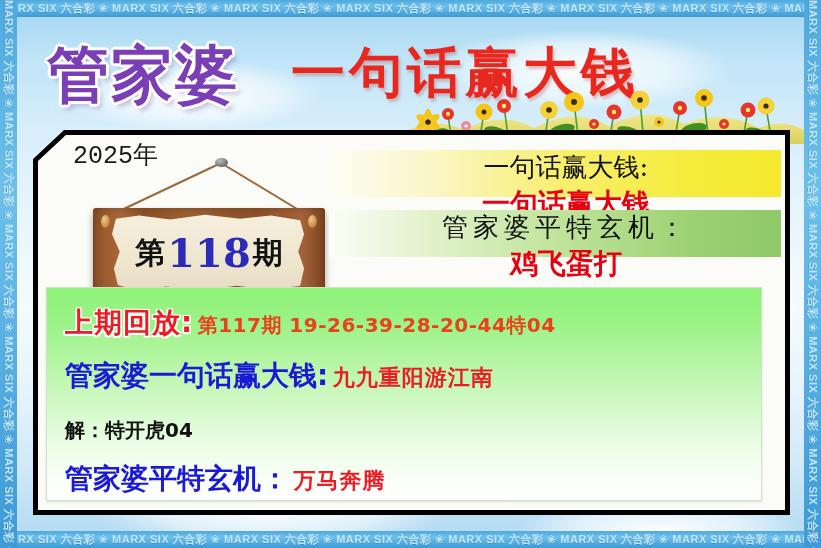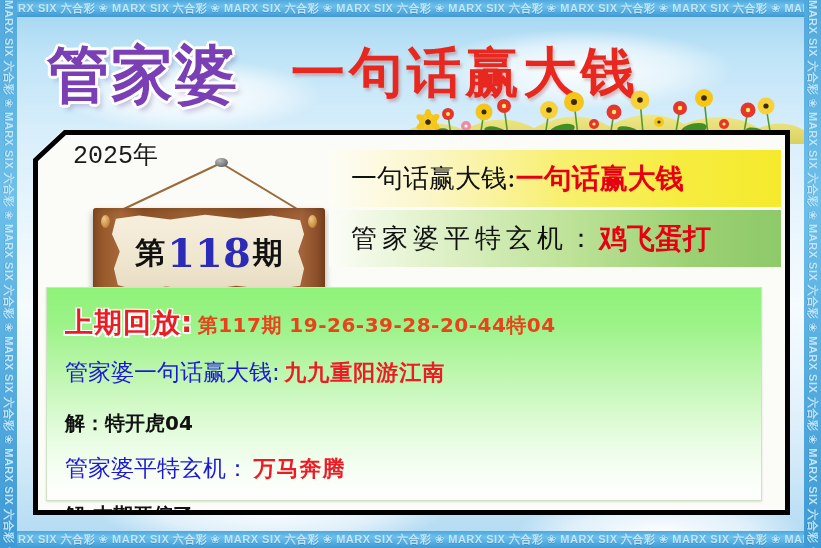--- a/index.html
+++ b/index.html
@@ -154,25 +154,25 @@
   }
   #sign-issue-number {
     color: #2b2bb8; font-size: 40px;
     font-family: "DejaVu Serif", "Liberation Serif", serif;
     padding: 0 2px; position: relative; top: -1px;
   }
 
   
   .banner {
     position: absolute; right: 4px;
-    height: 57px; display: flex; align-items: center;
+    height: 47px; display: flex; align-items: center;
     padding-left: 22px;
     font-size: 26px;
     font-family: "DejaVu Serif", "Liberation Serif", serif;
-    color: #111; white-space: nowrap;
+    color: #111; white-space: nowrap; flex-direction: column;
   }
   #banner-yellow {
     left: 296px; top: 20px;
     background: linear-gradient(to right, #fdfdf6 0%, #fbf6c9 22%, #f8ef6e 52%, #f6ec3f 78%, #f5ea2c 100%);
   }
   #banner-green {
     left: 296px; top: 80px;
     background: linear-gradient(to right, #fbfdf8 0%, #e4f3cf 20%, #bfe39a 52%, #9cd173 80%, #8ec96a 100%);
     letter-spacing: 5px;
   }
@@ -199,21 +199,21 @@
     letter-spacing: 1px;
     text-shadow: -1.5px -1.5px 0 #fff, 1.5px -1.5px 0 #fff, -1.5px 1.5px 0 #fff, 1.5px 1.5px 0 #fff;
   }
   .val-recap {
     font-size: 20px; font-weight: bold; color: #e8431b;
     font-family: "DejaVu Sans", "Liberation Sans", sans-serif;
     letter-spacing: .5px;
   }
   #line-slogan { margin-top: 15px; }
   .lbl-blue {
-    font-size: 23px; font-weight: normal; color: #1a1ad6;
+    font-size: 28px; font-weight: bold; color: #1a1ad6;
     font-family: "DejaVu Sans", "Liberation Sans", sans-serif;
   }
   .val-red {
     font-size: 22px; font-weight: bold; color: #ec1c24;
     font-family: "DejaVu Sans", "Liberation Sans", sans-serif;
     letter-spacing: 1px;
   }
   .line-plain {
     font-size: 20px; color: #111; font-weight: bold;
     font-family: "DejaVu Sans", "Liberation Sans", sans-serif;

